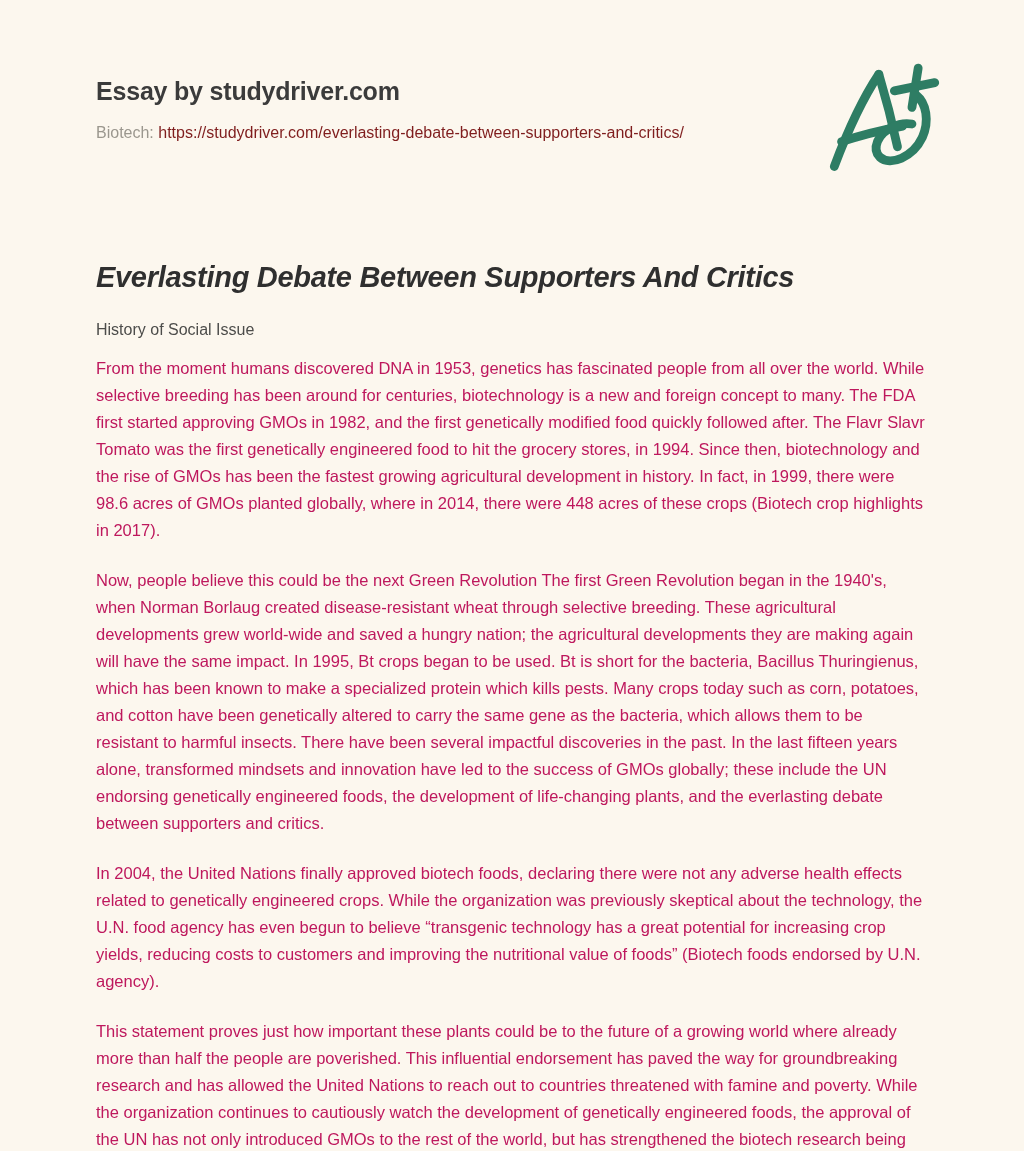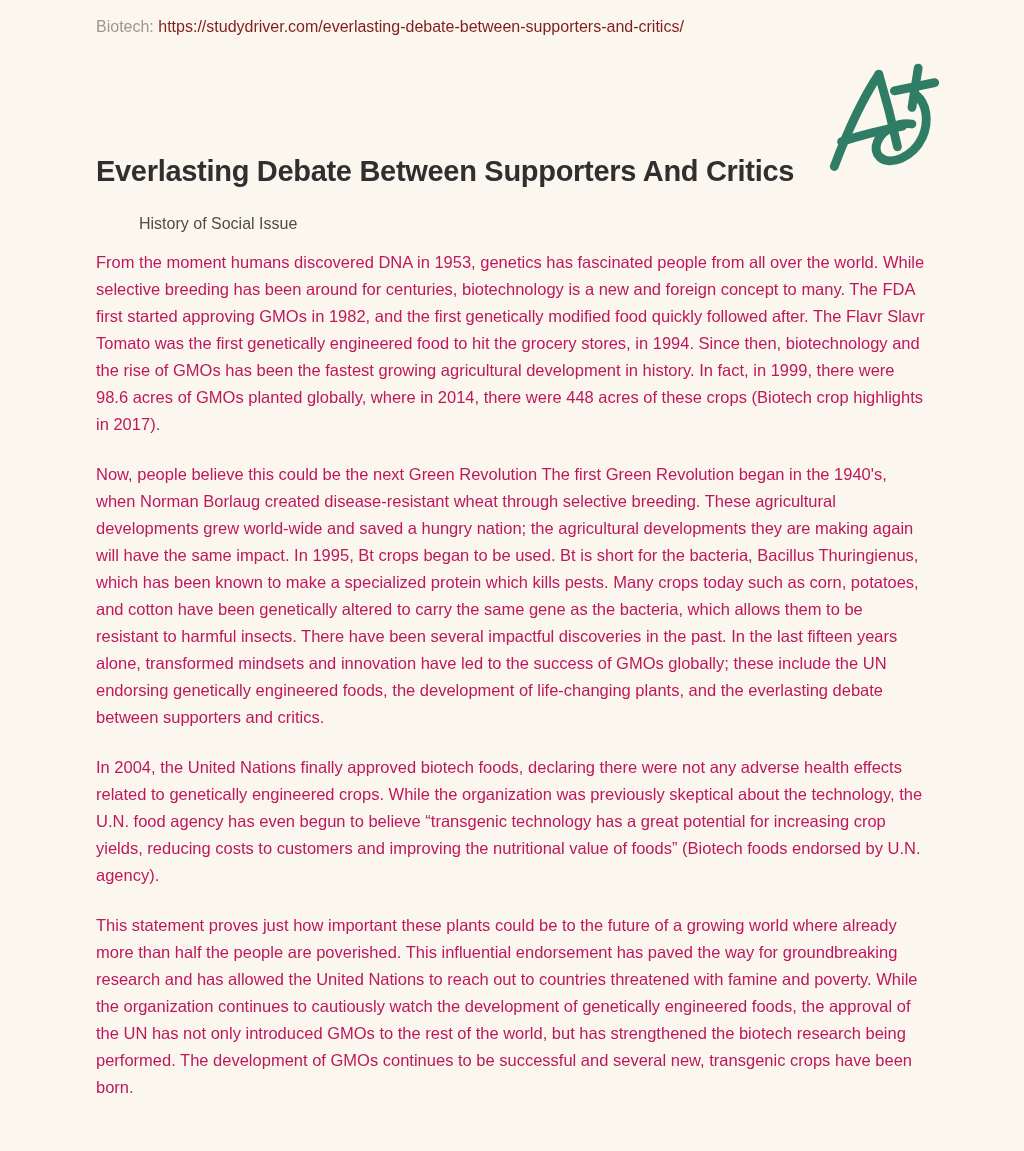--- a/index.html
+++ b/index.html
@@ -38,27 +38,27 @@
     color: #7f1d1d;
     text-decoration: none;
   }
   .article-title {
     margin: 115px 0 0 0;
     font-size: 29px;
     line-height: 38px;
     font-weight: 700;
     color: #2F2F2F;
     letter-spacing: -0.3px;
+    font-style: italic;
   }
   .article-subtitle {
     margin-top: 24px;
     font-size: 16px;
     line-height: 20px;
     color: #4C4C4A;
-    margin-left: 43px;
   }
   .essay-body {
     margin-top: 15px;
   }
   .essay-body p {
     margin: 0 0 23px 0;
     font-size: 16.5px;
     line-height: 27px;
     color: #be185d;
   }
@@ -85,20 +85,21 @@
     <path d="M 87 33 C 97 41, 100 58, 93 74 C 84 93, 62 102, 52 93 C 44 85, 50 70, 64 64 C 70 61, 77 60, 83 61"></path>
 
     <path d="M 89 7 L 83 45"></path>
 
     <path d="M 66 29 L 105 21"></path>
   </g>
 </svg>
 
 <div class="content">
 
+  <h1 class="essay-byline">Essay by studydriver.com</h1>
 
   <div class="source-line">
     <span>Biotech:</span>
     <a href="#">https://studydriver.com/everlasting-debate-between-supporters-and-critics/</a>
   </div>
 
   <h2 class="article-title">Everlasting Debate Between Supporters And Critics</h2>
 
   <div class="article-subtitle">History of Social Issue</div>
 

